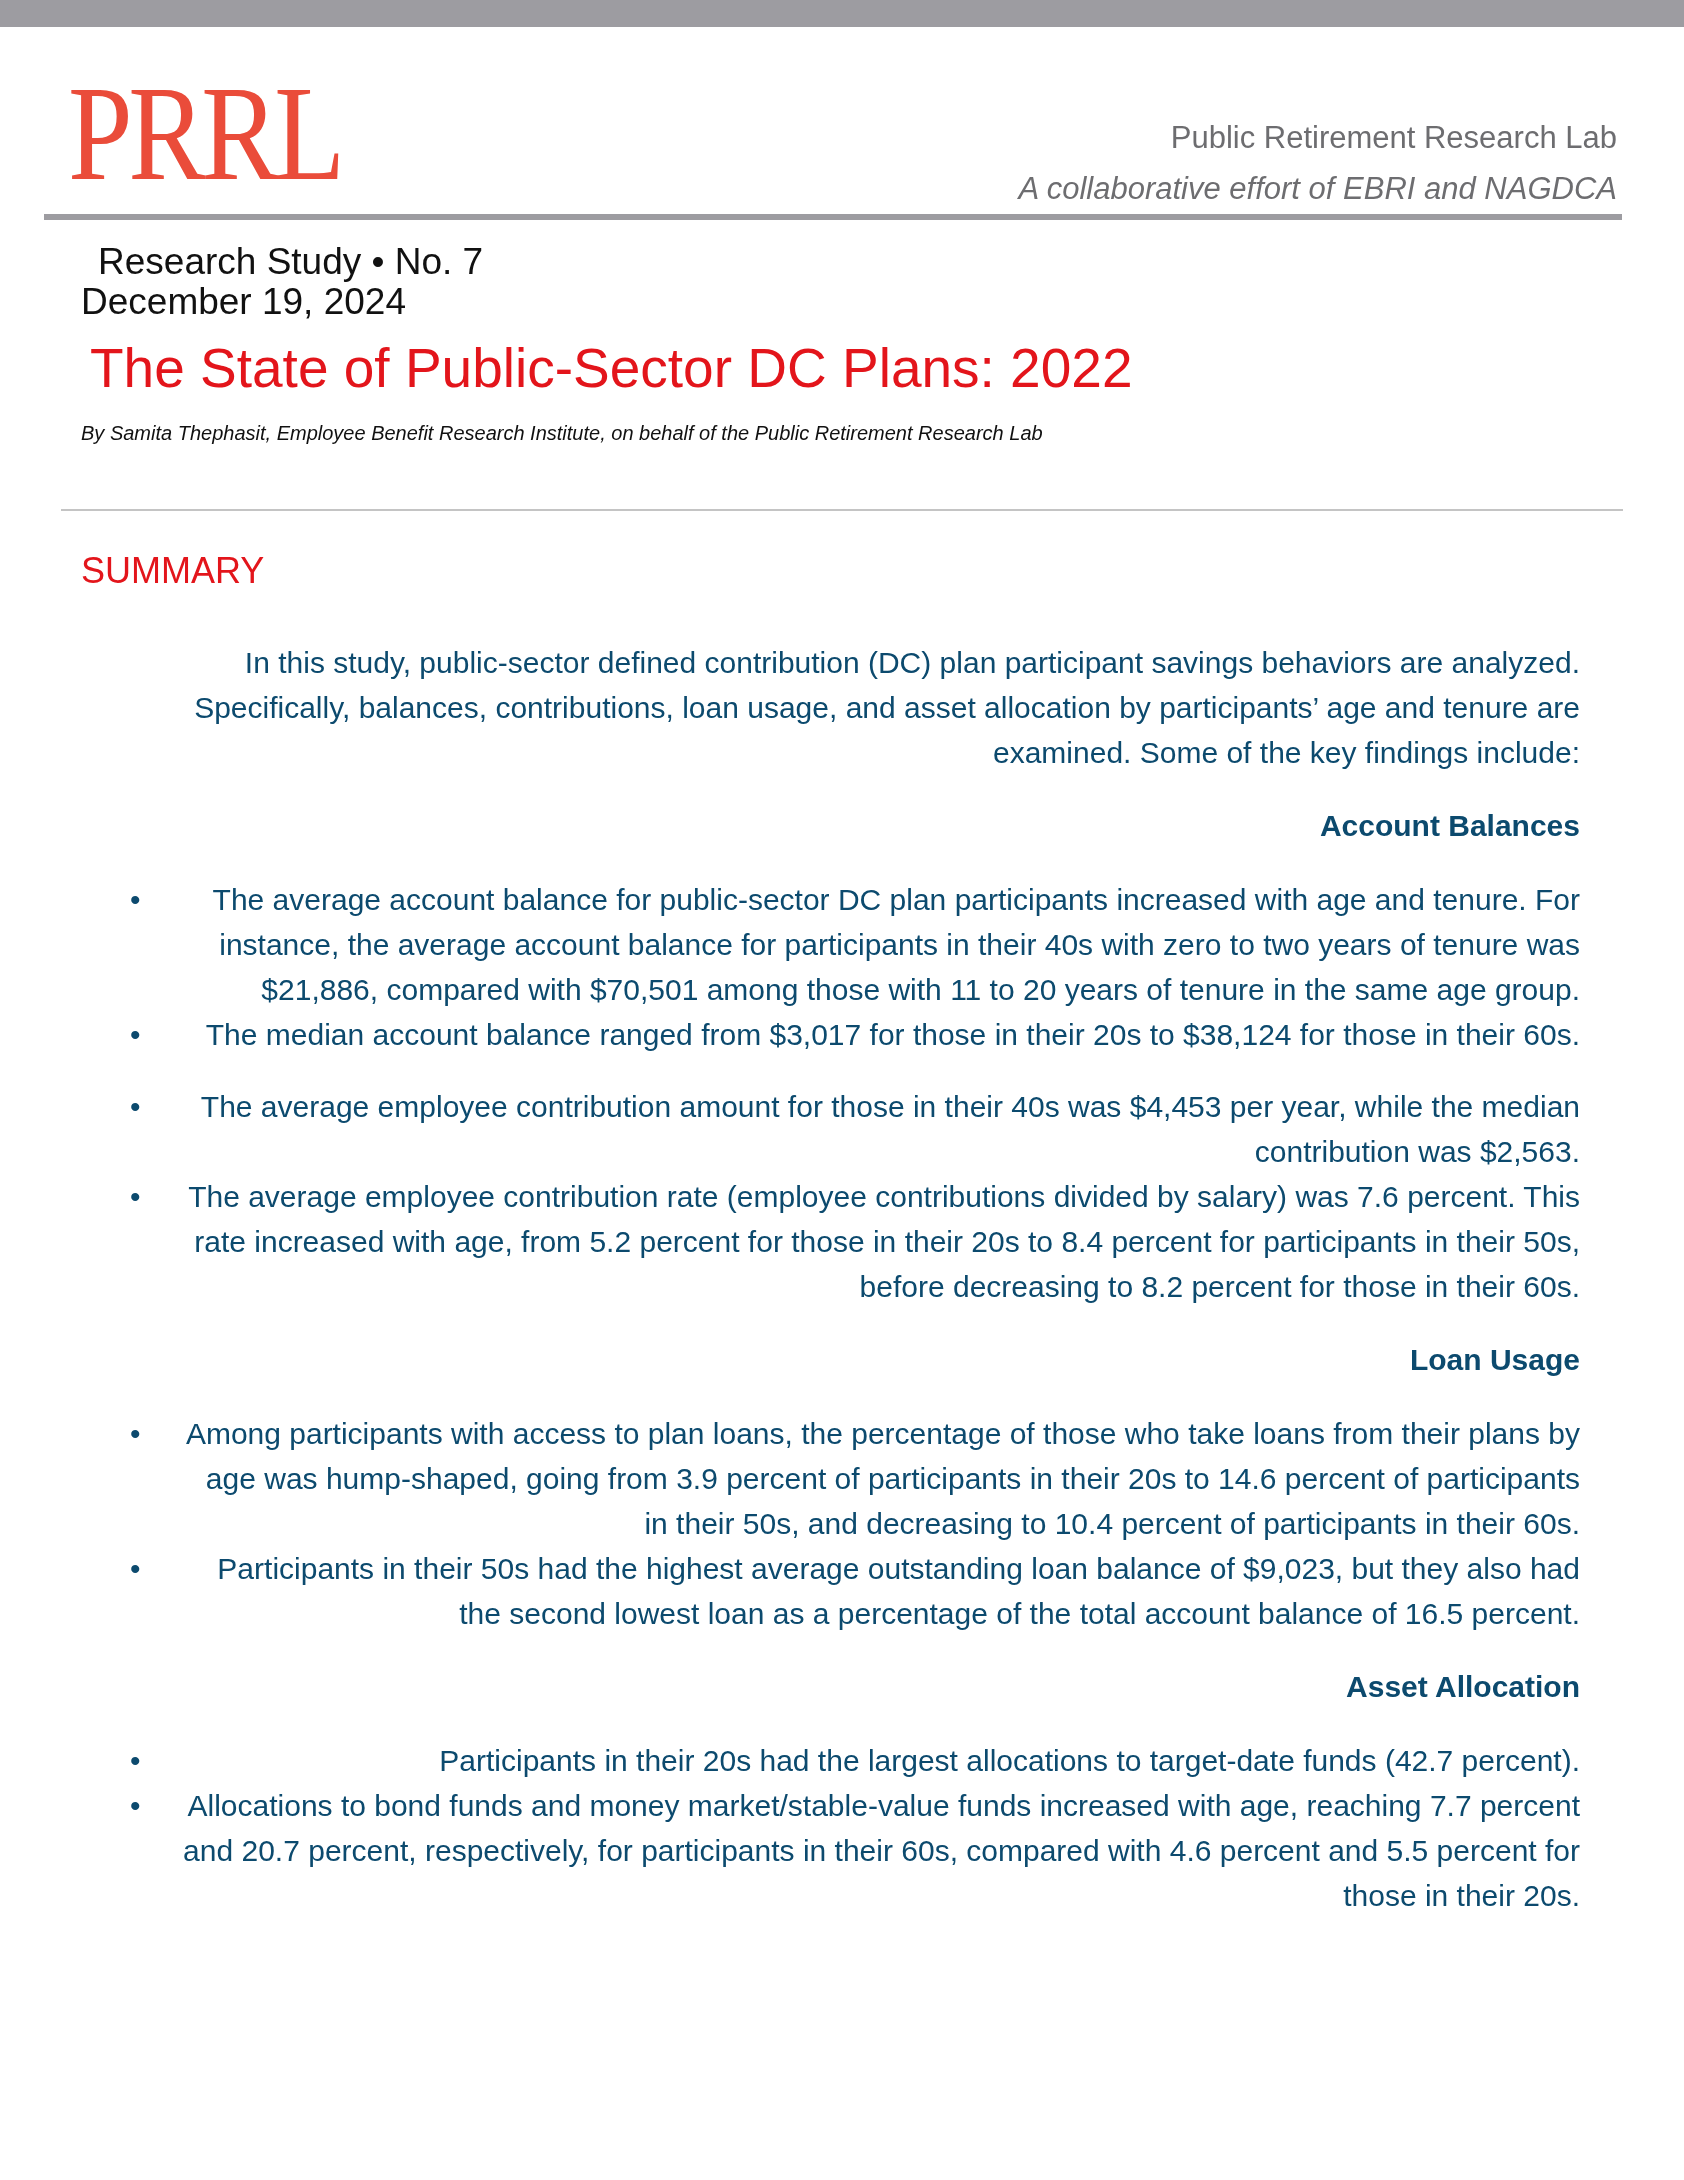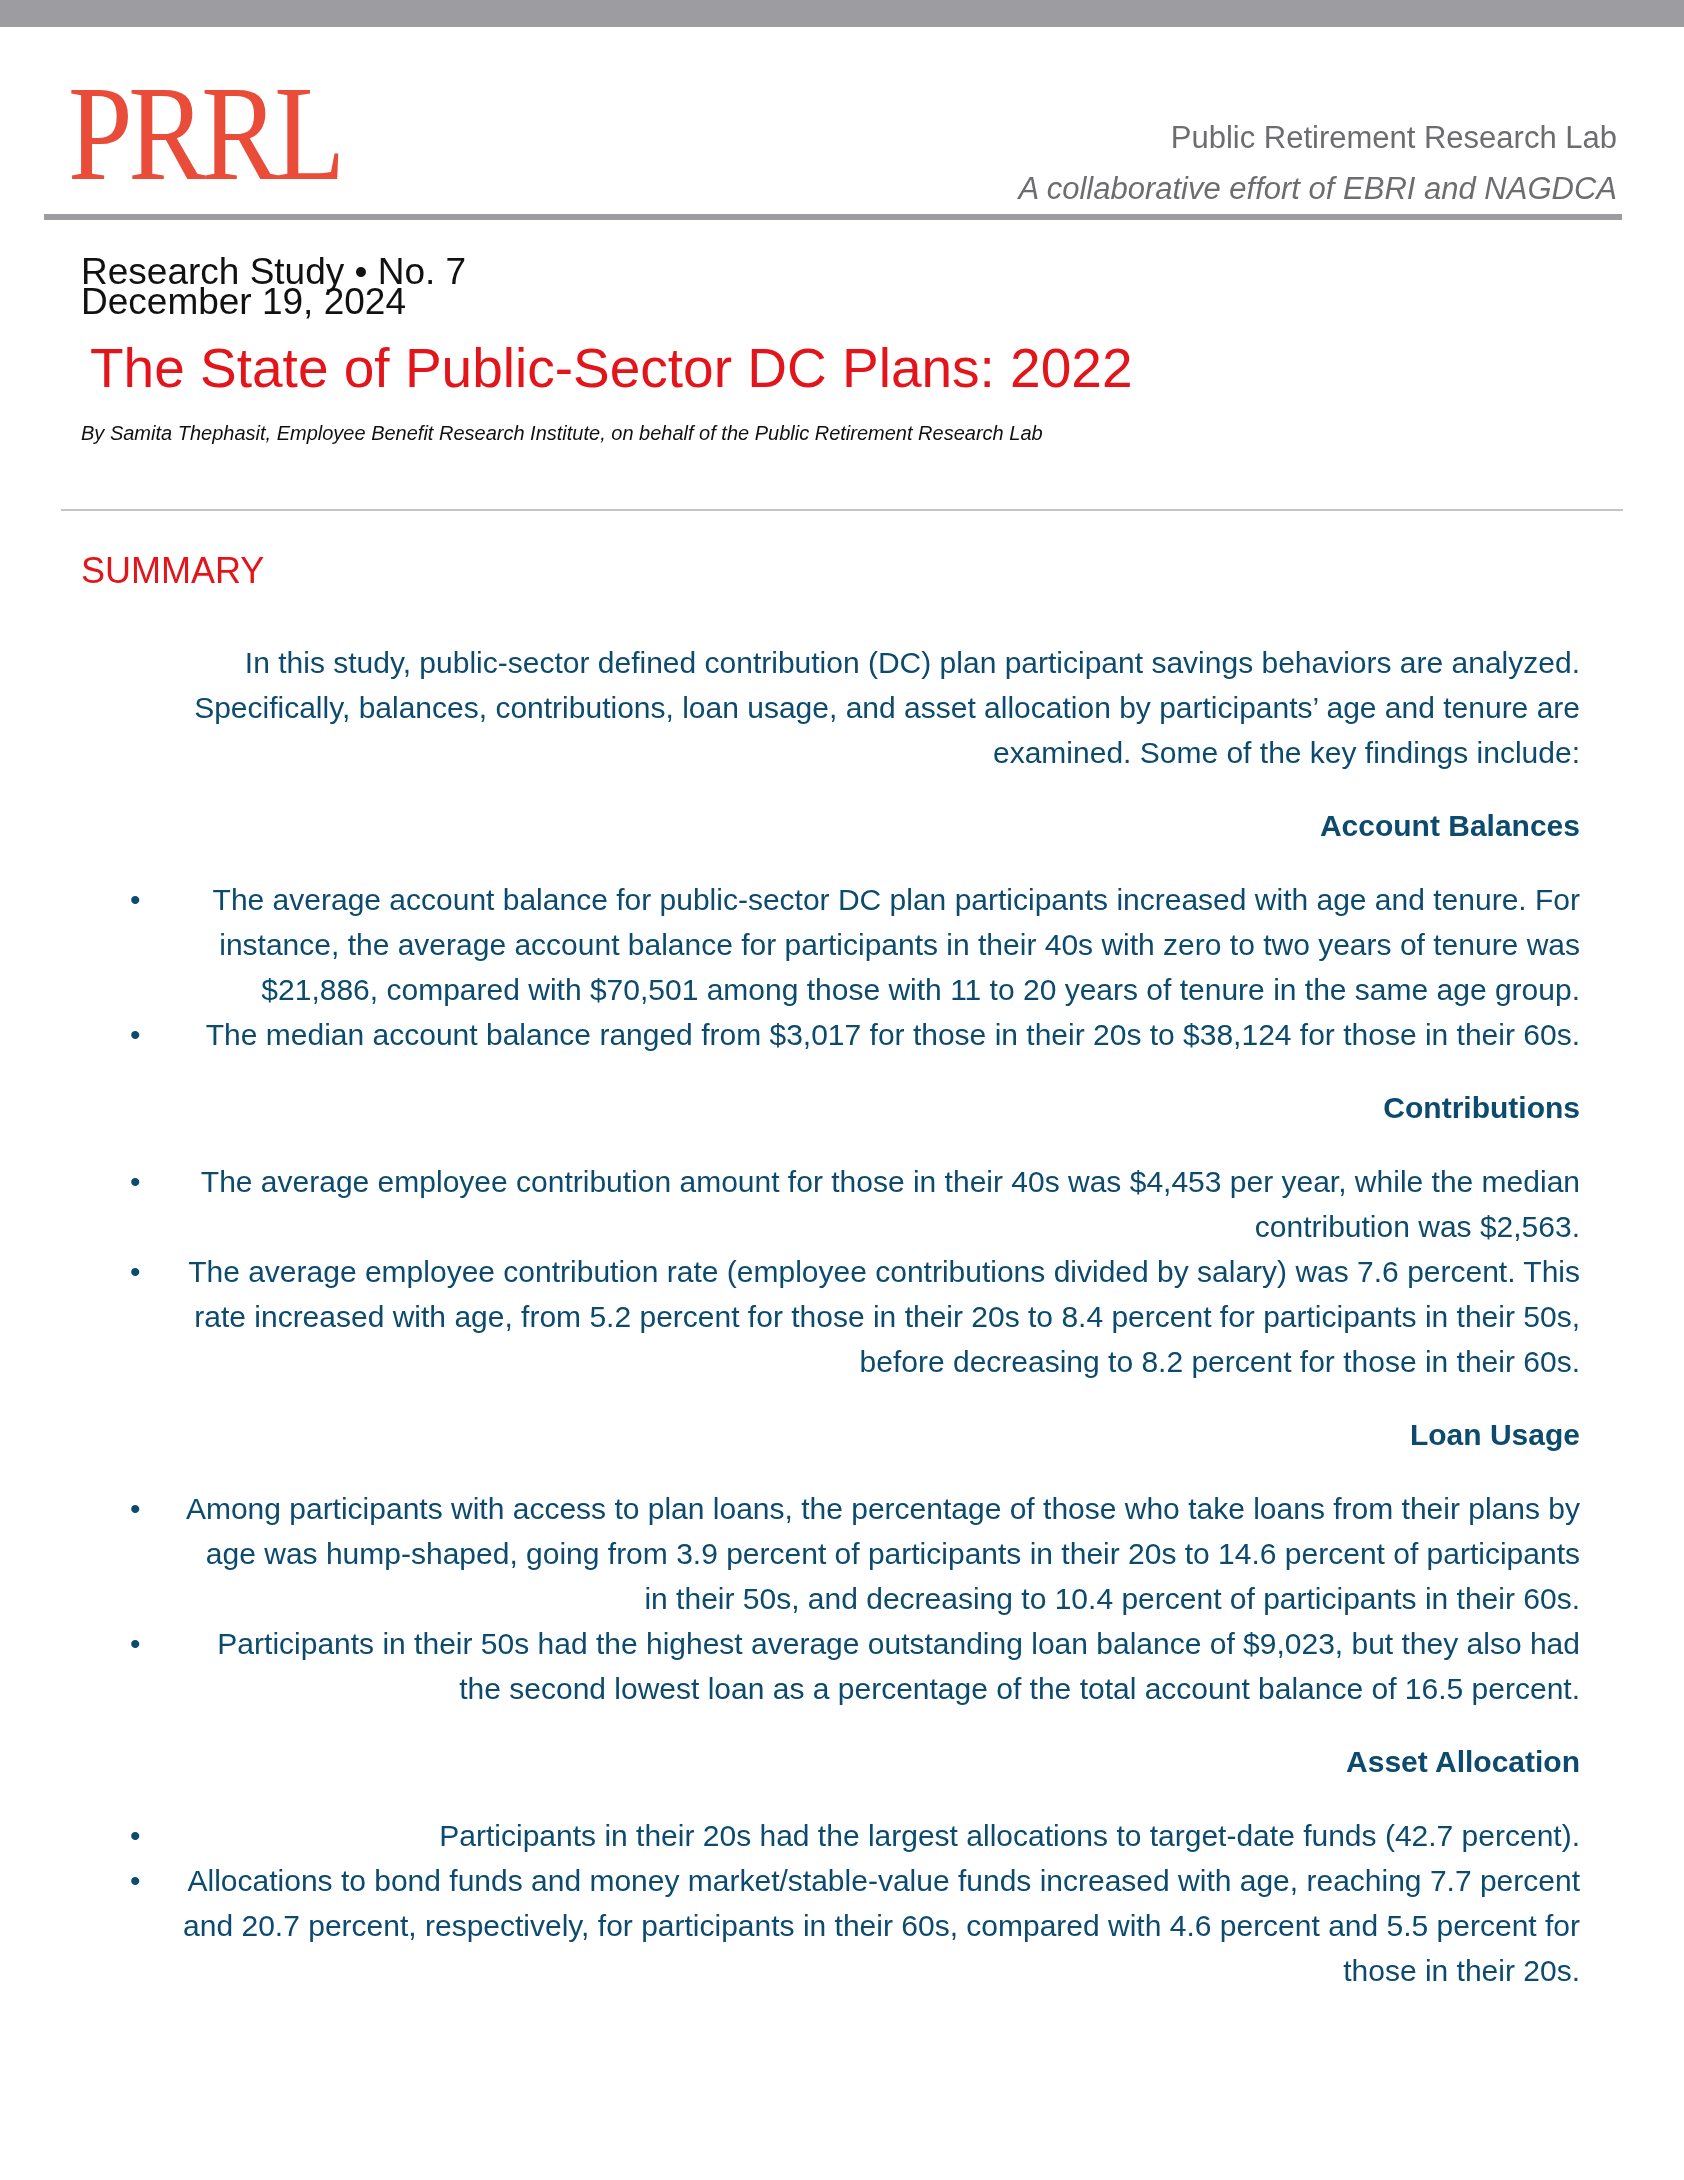--- a/index.html
+++ b/index.html
@@ -59,21 +59,21 @@
       height: 6px;
       background: #9d9ca1;
     }
     .meta-line {
       position: absolute;
       left: 81px;
       font-size: 37px;
       line-height: 43px;
       color: #111;
     }
-    .meta-study { top: 250px; }
+    .meta-study { top: 240px; margin-left: 17px; }
     .meta-date { top: 280px; }
     .title {
       position: absolute;
       left: 90px;
       top: 335px;
       font-size: 55px;
       line-height: 66px;
       color: #e3151b;
       white-space: nowrap;
     }
@@ -173,21 +173,20 @@
         <span>The average account balance for public-sector DC plan participants increased with age and tenure. For instance, the average account balance for participants in their 40s with zero to two years of tenure was $21,886, compared with $70,501 among those with 11 to 20 years of tenure in the same age group.</span>
       </li>
       <li>
         <span class="bullet">•</span>
         <span>The median account balance ranged from $3,017 for those in their 20s to $38,124 for those in their 60s.</span>
       </li>
     </ul>
   </div>
 
   <div>
-    <div class="section-heading">Contributions</div>
     <ul class="findings">
       <li>
         <span class="bullet">•</span>
         <span>The average employee contribution amount for those in their 40s was $4,453 per year, while the median contribution was $2,563.</span>
       </li>
       <li>
         <span class="bullet">•</span>
         <span>The average employee contribution rate (employee contributions divided by salary) was 7.6 percent. This rate increased with age, from 5.2 percent for those in their 20s to 8.4 percent for participants in their 50s, before decreasing to 8.2 percent for those in their 60s.</span>
       </li>
     </ul>

